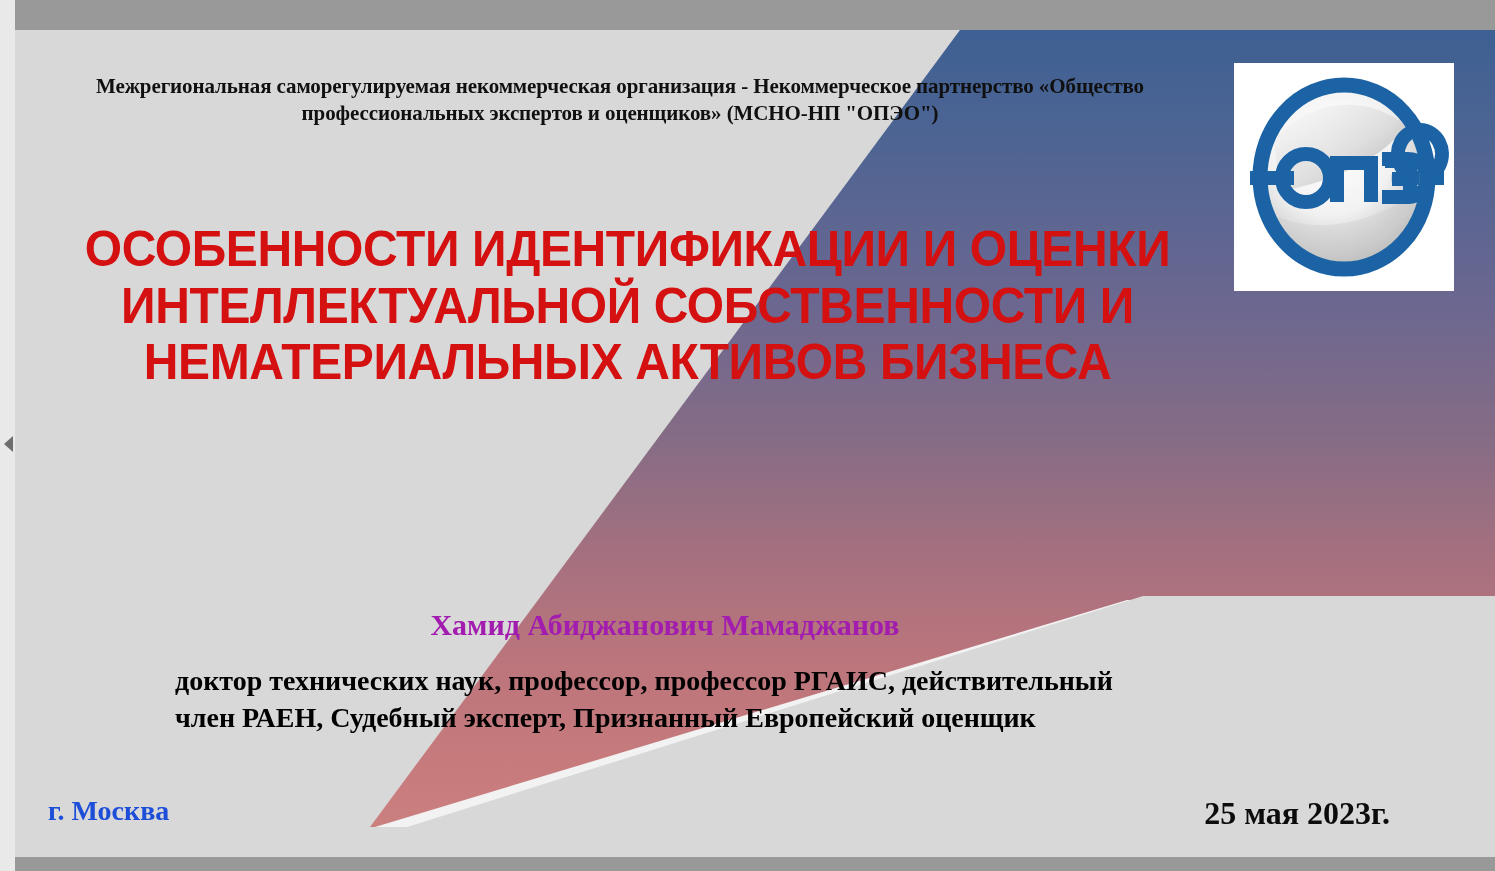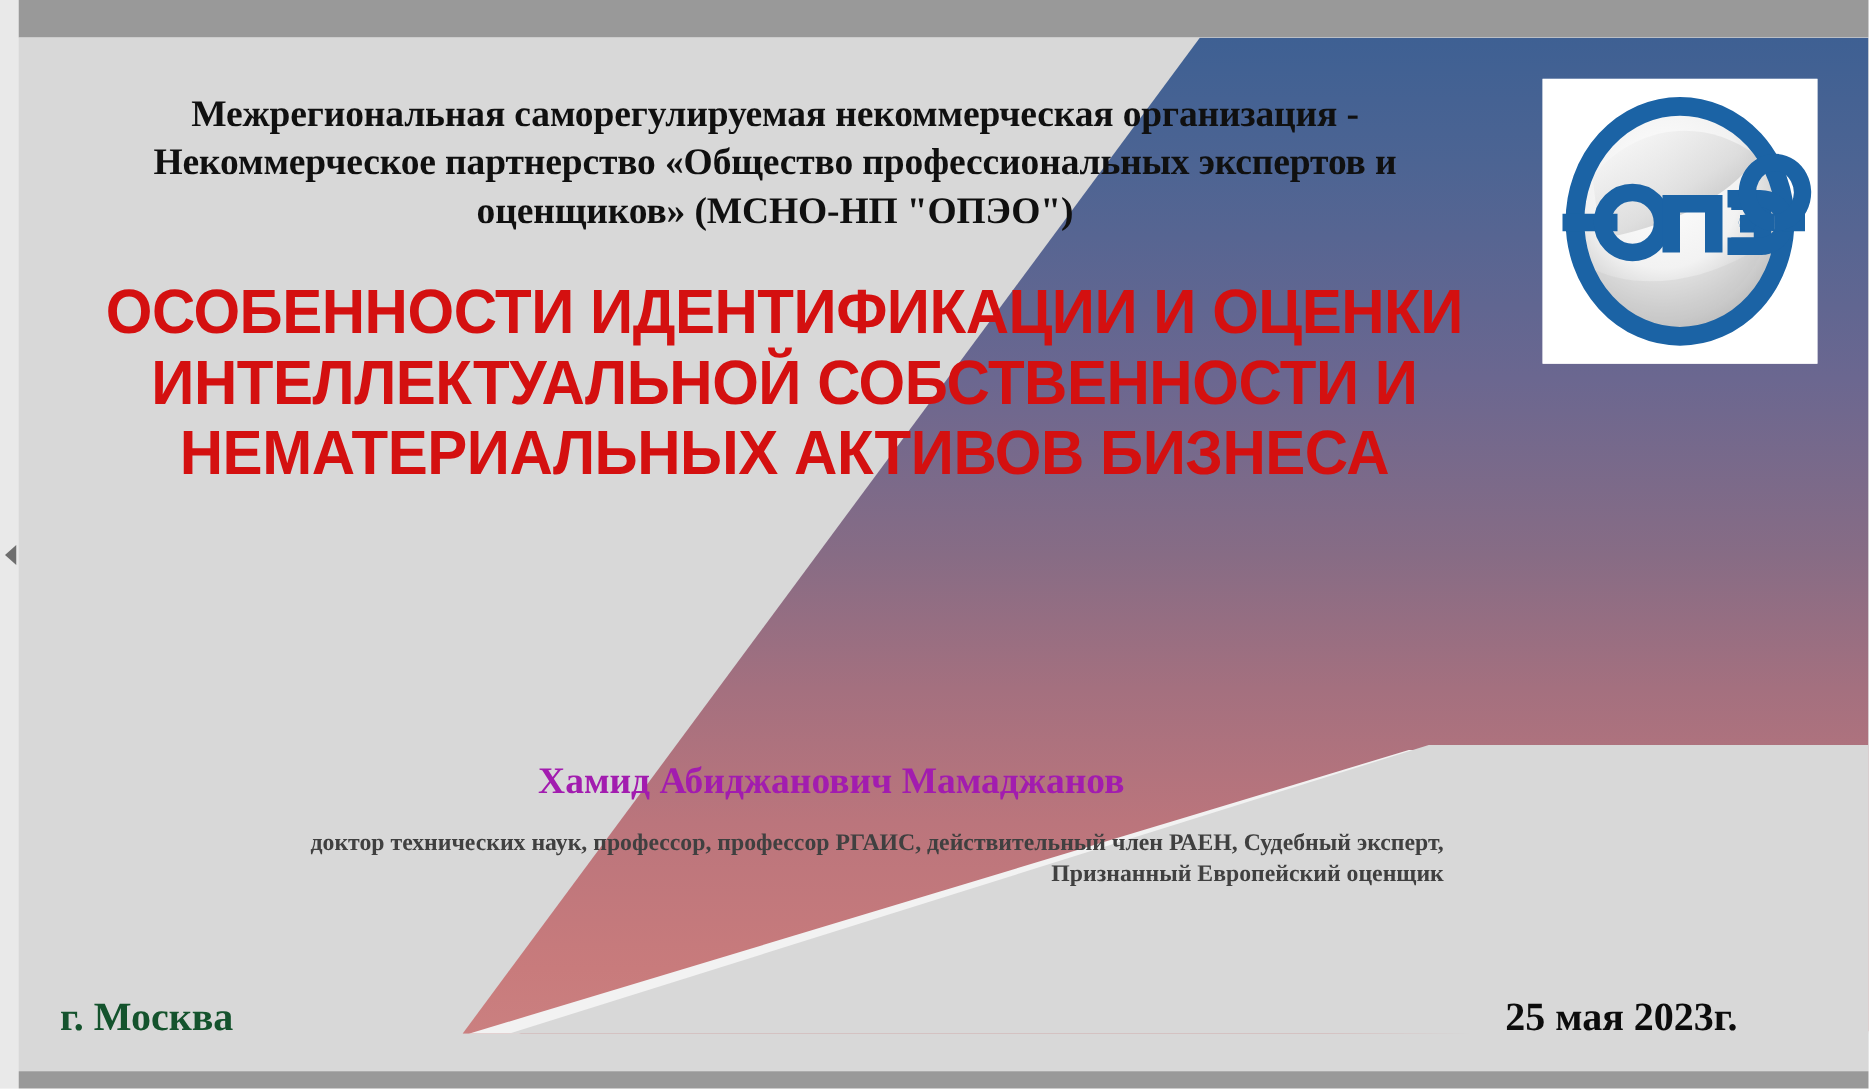--- a/index.html
+++ b/index.html
@@ -90,21 +90,21 @@
   .logo-box svg { display: block; }
 
   
   .org-header {
     position: absolute;
     left: 60px;
     top: 43px;
     width: 1090px;
     text-align: center;
     font-weight: bold;
-    font-size: 30px;
+    font-size: 21px;
     line-height: 1.28;
     color: #101010;
     letter-spacing: -0.1px;
   }
 
   
   .main-title {
     position: absolute;
     left: 30px;
     top: 191px;
@@ -129,35 +129,35 @@
     text-align: center;
     font-weight: bold;
     font-size: 30px;
     color: #a21caf;
   }
   .author-creds {
     position: absolute;
     left: 160px;
     top: 632px;
     width: 980px;
-    text-align: right;
-    font-weight: bold;
-    font-size: 19px;
+    text-align: left;
+    font-weight: bold;
+    font-size: 28px;
     line-height: 1.33;
-    color: #404040;
+    color: #000000;
   }
 
   
   .footer-city {
     position: absolute;
     left: 33px;
     top: 765px;
     font-weight: bold;
-    font-size: 32px;
-    color: #14532d;
+    font-size: 28px;
+    color: #1d4ed8;
   }
   .footer-date {
     position: absolute;
     right: 105px;
     top: 765px;
     font-weight: bold;
     font-size: 32px;
     color: #0c0c0c;
   }
 </style>

